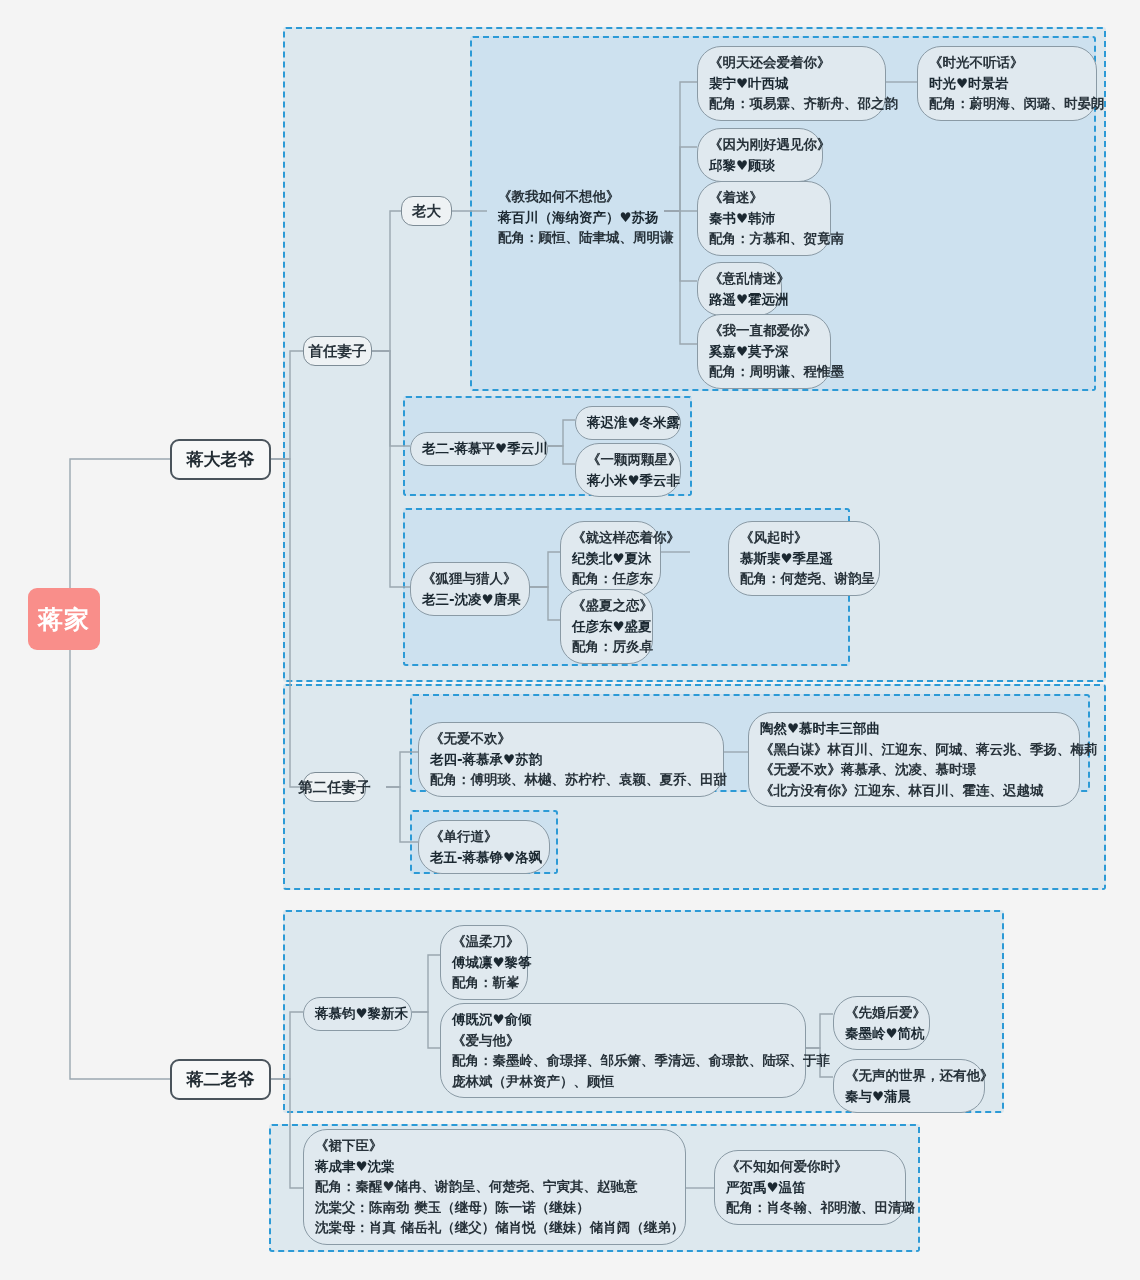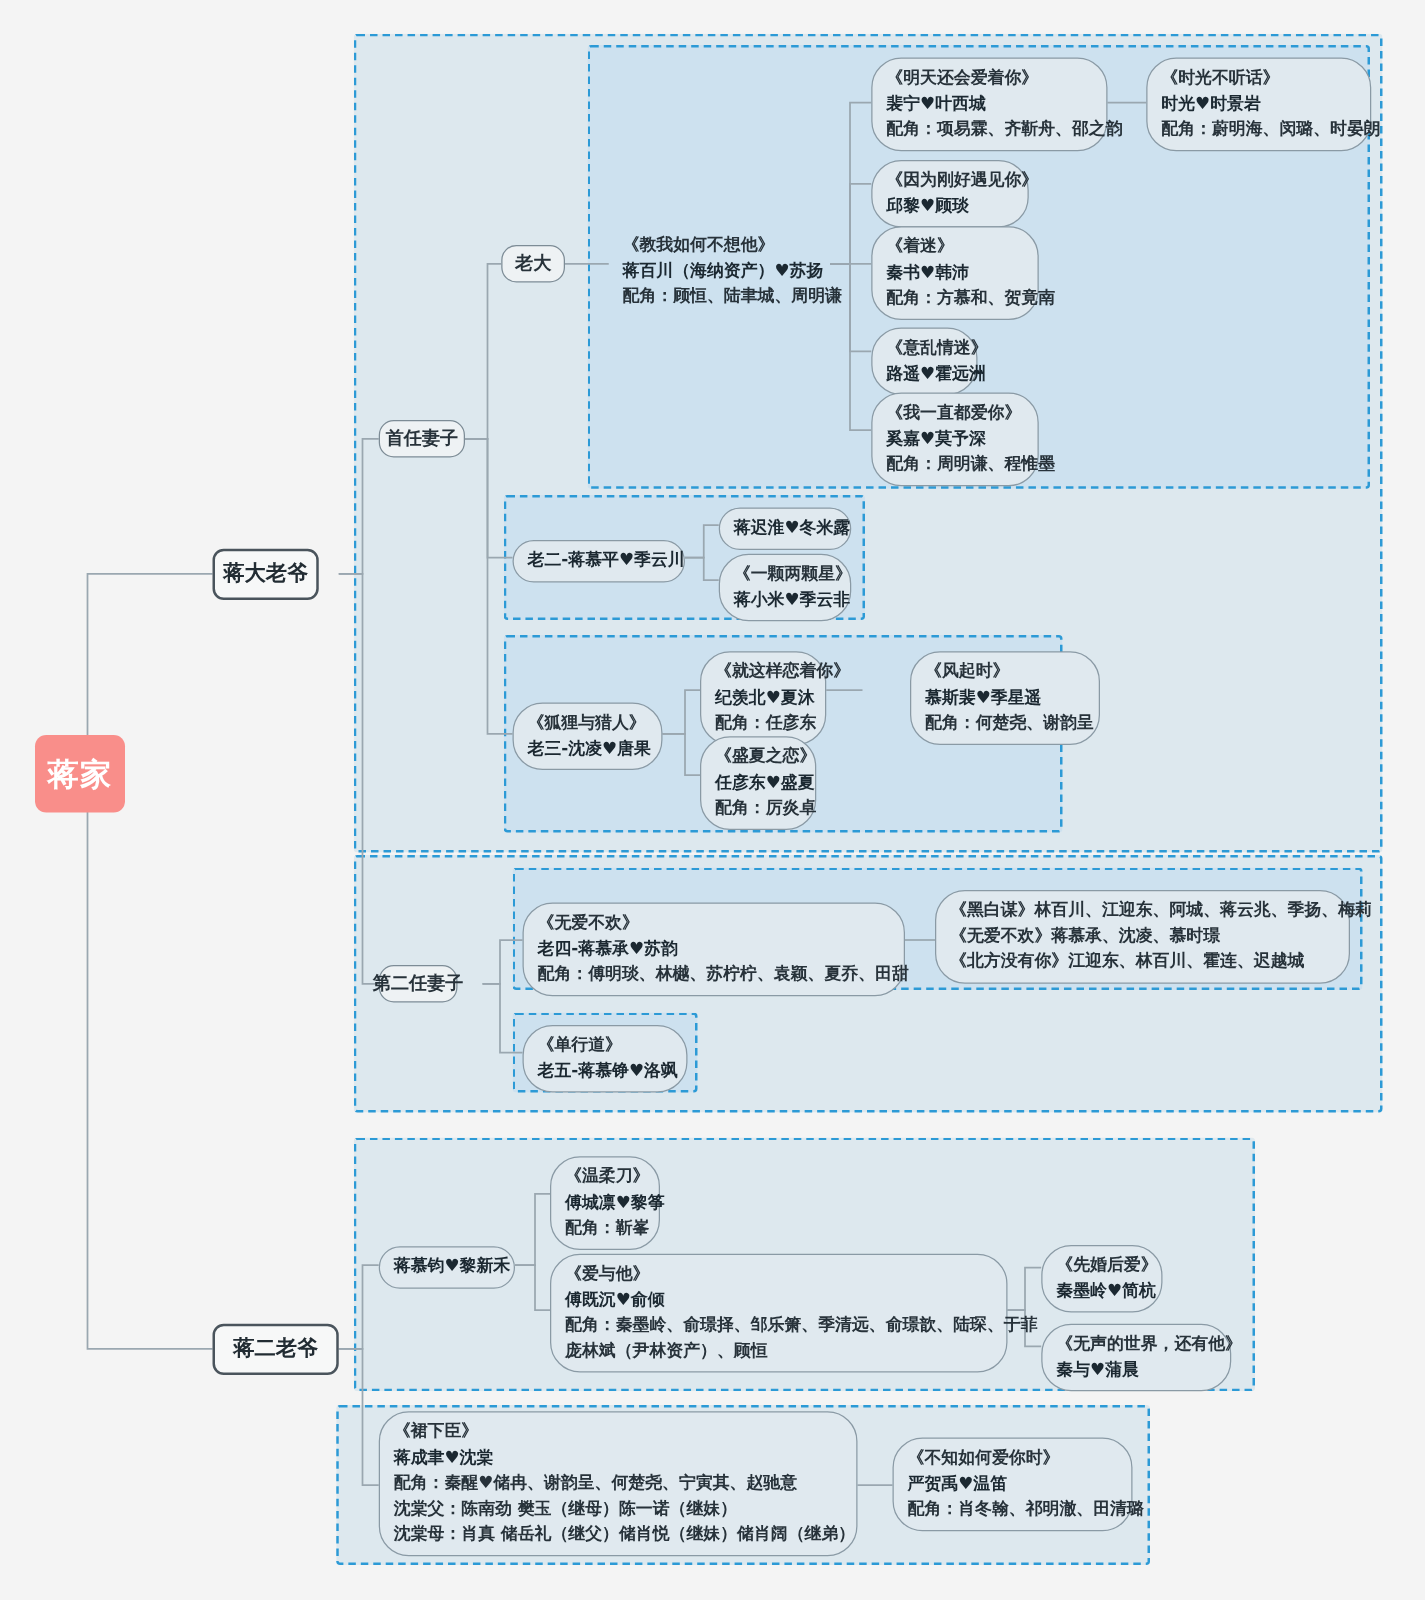--- a/index.html
+++ b/index.html
@@ -117,21 +117,21 @@
       <path d="M806 1048 L820 1048 L820 1077 L833 1077"></path>
 
       <path d="M686 1188 L702 1188 L702 1188 L714 1188"></path>
     </g>
   </svg>
 
   <div class="root" style="left:28px;top:588px;width:72px;height:62px;font-size:25px;">
     <span>蒋家</span>
   </div>
 
-  <div class="node lvl1" style="left:170px;top:439px;width:85px;height:41px;">
+  <div class="node lvl1" style="left:170px;top:439px;width:101px;height:41px;">
     <span>蒋大老爷</span>
   </div>
   <div class="node lvl1" style="left:170px;top:1059px;width:101px;height:41px;">
     <span>蒋二老爷</span>
   </div>
 
   <div class="node lvl2" style="left:303px;top:336px;width:69px;height:30px;">
     <span>首任妻子</span>
   </div>
   <div class="node lvl2" style="left:303px;top:772px;width:63px;height:30px;">
@@ -212,20 +212,21 @@
     <span class="ln">配角：厉炎卓</span>
   </div>
 
   <div class="node f135" style="left:418px;top:722px;width:306px;">
     <span class="ln">《无爱不欢》</span>
     <span class="ln hv">老四-蒋慕承♥苏韵</span>
     <span class="ln">配角：傅明琰、林樾、苏柠柠、袁颖、夏乔、田甜</span>
   </div>
 
   <div class="node f135" style="left:748px;top:712px;width:332px;">
+    <span class="ln hv">陶然♥慕时丰三部曲</span>
     <span class="ln">《黑白谋》林百川、江迎东、阿城、蒋云兆、季扬、梅莉</span>
     <span class="ln">《无爱不欢》蒋慕承、沈凌、慕时璟</span>
     <span class="ln">《北方没有你》江迎东、林百川、霍连、迟越城</span>
   </div>
 
   <div class="node f135" style="left:418px;top:820px;width:132px;">
     <span class="ln">《单行道》</span>
     <span class="ln hv">老五-蒋慕铮♥洛飒</span>
   </div>
 
@@ -233,22 +234,22 @@
     <span class="ln hv">蒋慕钧♥黎新禾</span>
   </div>
 
   <div class="node f135" style="left:440px;top:925px;width:88px;">
     <span class="ln">《温柔刀》</span>
     <span class="ln hv">傅城凛♥黎筝</span>
     <span class="ln">配角：靳峯</span>
   </div>
 
   <div class="node f135" style="left:440px;top:1003px;width:366px;">
+    <span class="ln hv">傅既沉♥俞倾</span>
     <span class="ln">《爱与他》</span>
-    <span class="ln hv">傅既沉♥俞倾</span>
     <span class="ln">配角：秦墨岭、俞璟择、邹乐箫、季清远、俞璟歆、陆琛、于菲</span>
     <span class="ln">庞林斌（尹林资产）、顾恒</span>
   </div>
 
   <div class="node f135" style="left:833px;top:996px;width:97px;">
     <span class="ln">《先婚后爱》</span>
     <span class="ln hv">秦墨岭♥简杭</span>
   </div>
 
   <div class="node f135" style="left:833px;top:1059px;width:152px;">

